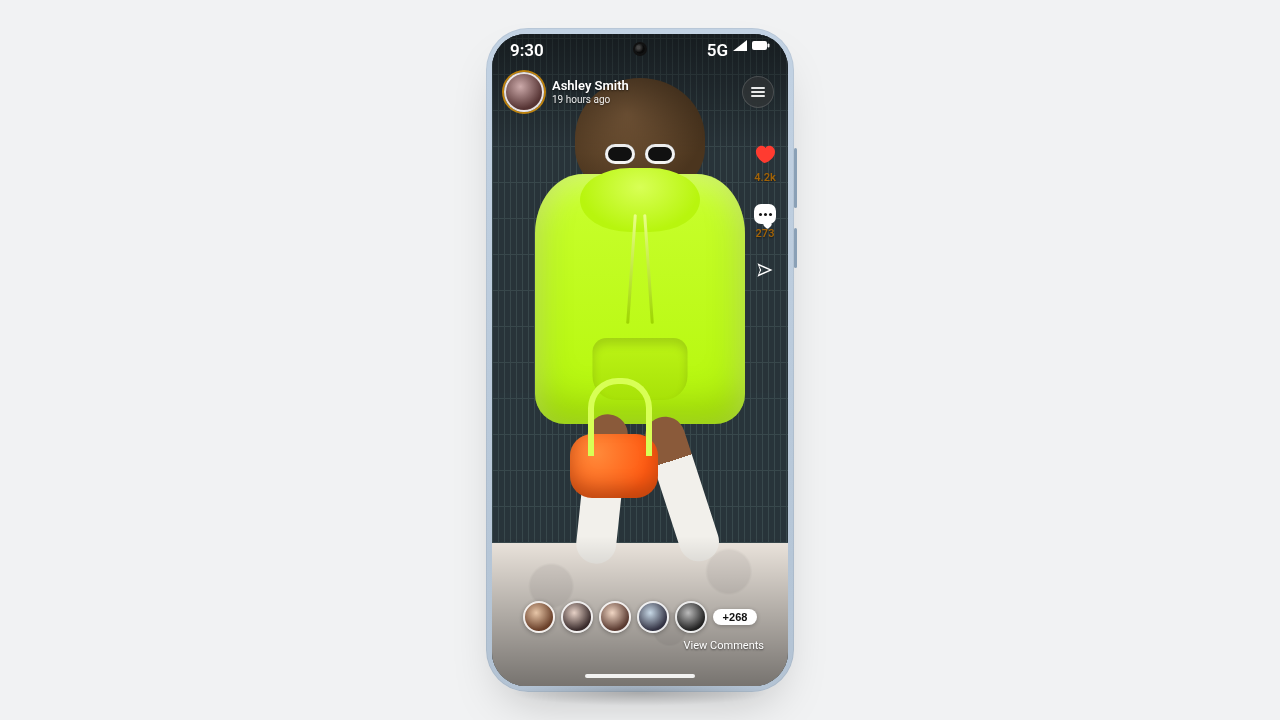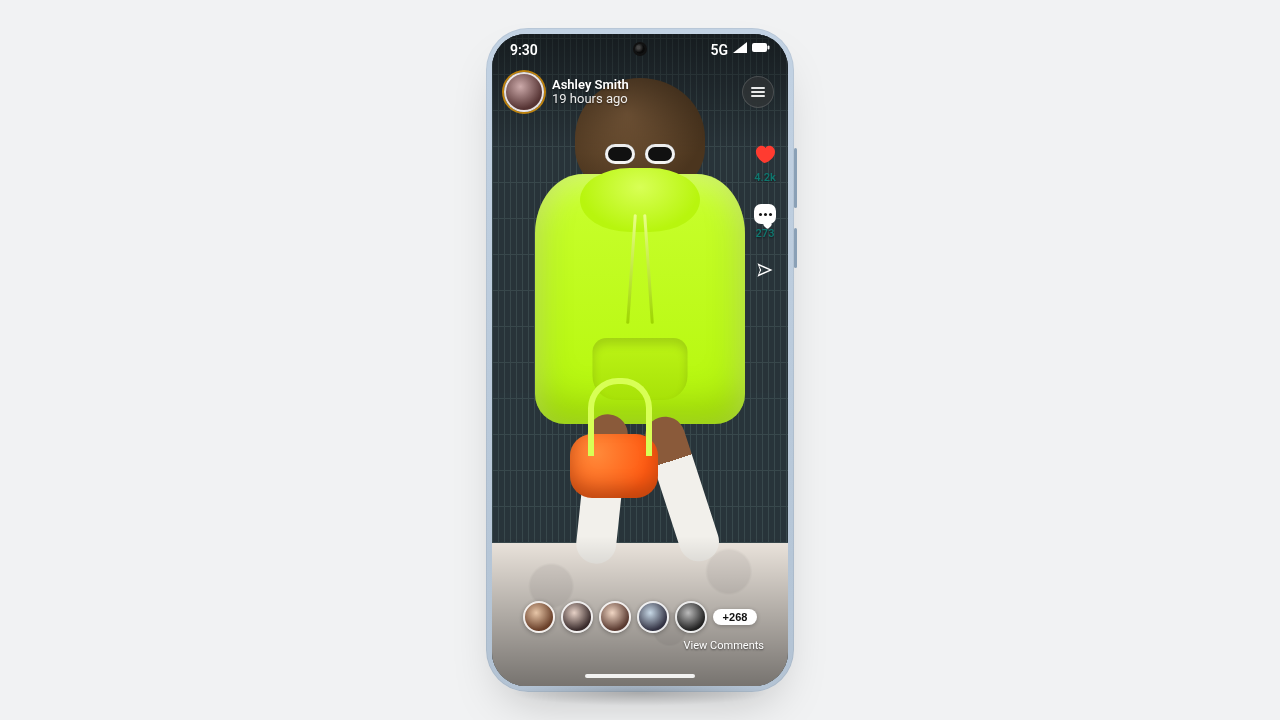--- a/index.html
+++ b/index.html
@@ -122,52 +122,52 @@
     box-shadow:inset 0 -10px 18px rgba(0,0,0,.25);
   }
   .bag::before{
     content:"";position:absolute;top:-56px;left:18px;width:52px;height:72px;
     border:6px solid #d8ff56;border-bottom:none;border-radius:30px 30px 0 0;
   }
   
   .statusbar{
     position:absolute;top:0;left:0;right:0;height:32px;z-index:20;
     display:flex;align-items:center;justify-content:space-between;
-    padding:0 18px;color:var(--white);font-size:14px;font-weight:600;
+    padding:0 18px;color:var(--white);font-size:17px;font-weight:600;
   }
   .status-right{display:flex;align-items:flex-start;gap:5px;}
   .sig{display:inline-block;}
   .sig svg,.batt svg{display:block;}
   
   .post-header{
     position:absolute;top:38px;left:12px;z-index:20;
     display:flex;align-items:center;gap:8px;color:var(--white);
     text-shadow:0 1px 2px rgba(0,0,0,.5);
   }
   .avatar{
     width:36px;height:36px;border-radius:50%;
     background:radial-gradient(circle at 40% 35%,#caa,#533 70%);
     border:2px solid rgba(255,255,255,.85);
     box-shadow:0 0 0 2px rgba(255,166,0,.7);
   }
   .poster-name{font-size:13px;font-weight:600;line-height:1.1;}
-  .poster-time{font-size:13px;opacity:.9;line-height:1.1;}
+  .poster-time{font-size:10px;opacity:.9;line-height:1.1;}
   .menu-btn{
     position:absolute;top:42px;right:14px;z-index:20;
     width:32px;height:32px;border-radius:50%;
     background:rgba(60,60,60,.45);backdrop-filter:blur(4px);
     display:flex;align-items:center;justify-content:center;
     box-shadow:0 0 0 1px rgba(255,255,255,.15) inset;
   }
   .menu-btn .bars{width:14px;height:10px;display:flex;flex-direction:column;justify-content:space-between;}
   .menu-btn .bars span{height:2px;background:rgba(255,255,255,.9);border-radius:2px;}
   
   .rail{
     position:absolute;right:12px;top:110px;z-index:20;
-    display:flex;flex-direction:column;align-items:center;gap:20px;color:#0f766e;
+    display:flex;flex-direction:column;align-items:center;gap:20px;color:#a16207;
     text-shadow:0 1px 2px rgba(0,0,0,.5);
   }
   .rail .item{display:flex;flex-direction:column;align-items:center;gap:3px;}
   .rail .count{font-size:11px;font-weight:600;}
   .heart svg{fill:var(--heart);}
   .chat{
     width:22px;height:20px;border-radius:7px;background:#fff;position:relative;
     display:flex;align-items:center;justify-content:center;
   }
   .chat::after{content:"";position:absolute;bottom:-4px;right:5px;width:7px;height:7px;background:#fff;border-radius:2px;transform:rotate(45deg);}

